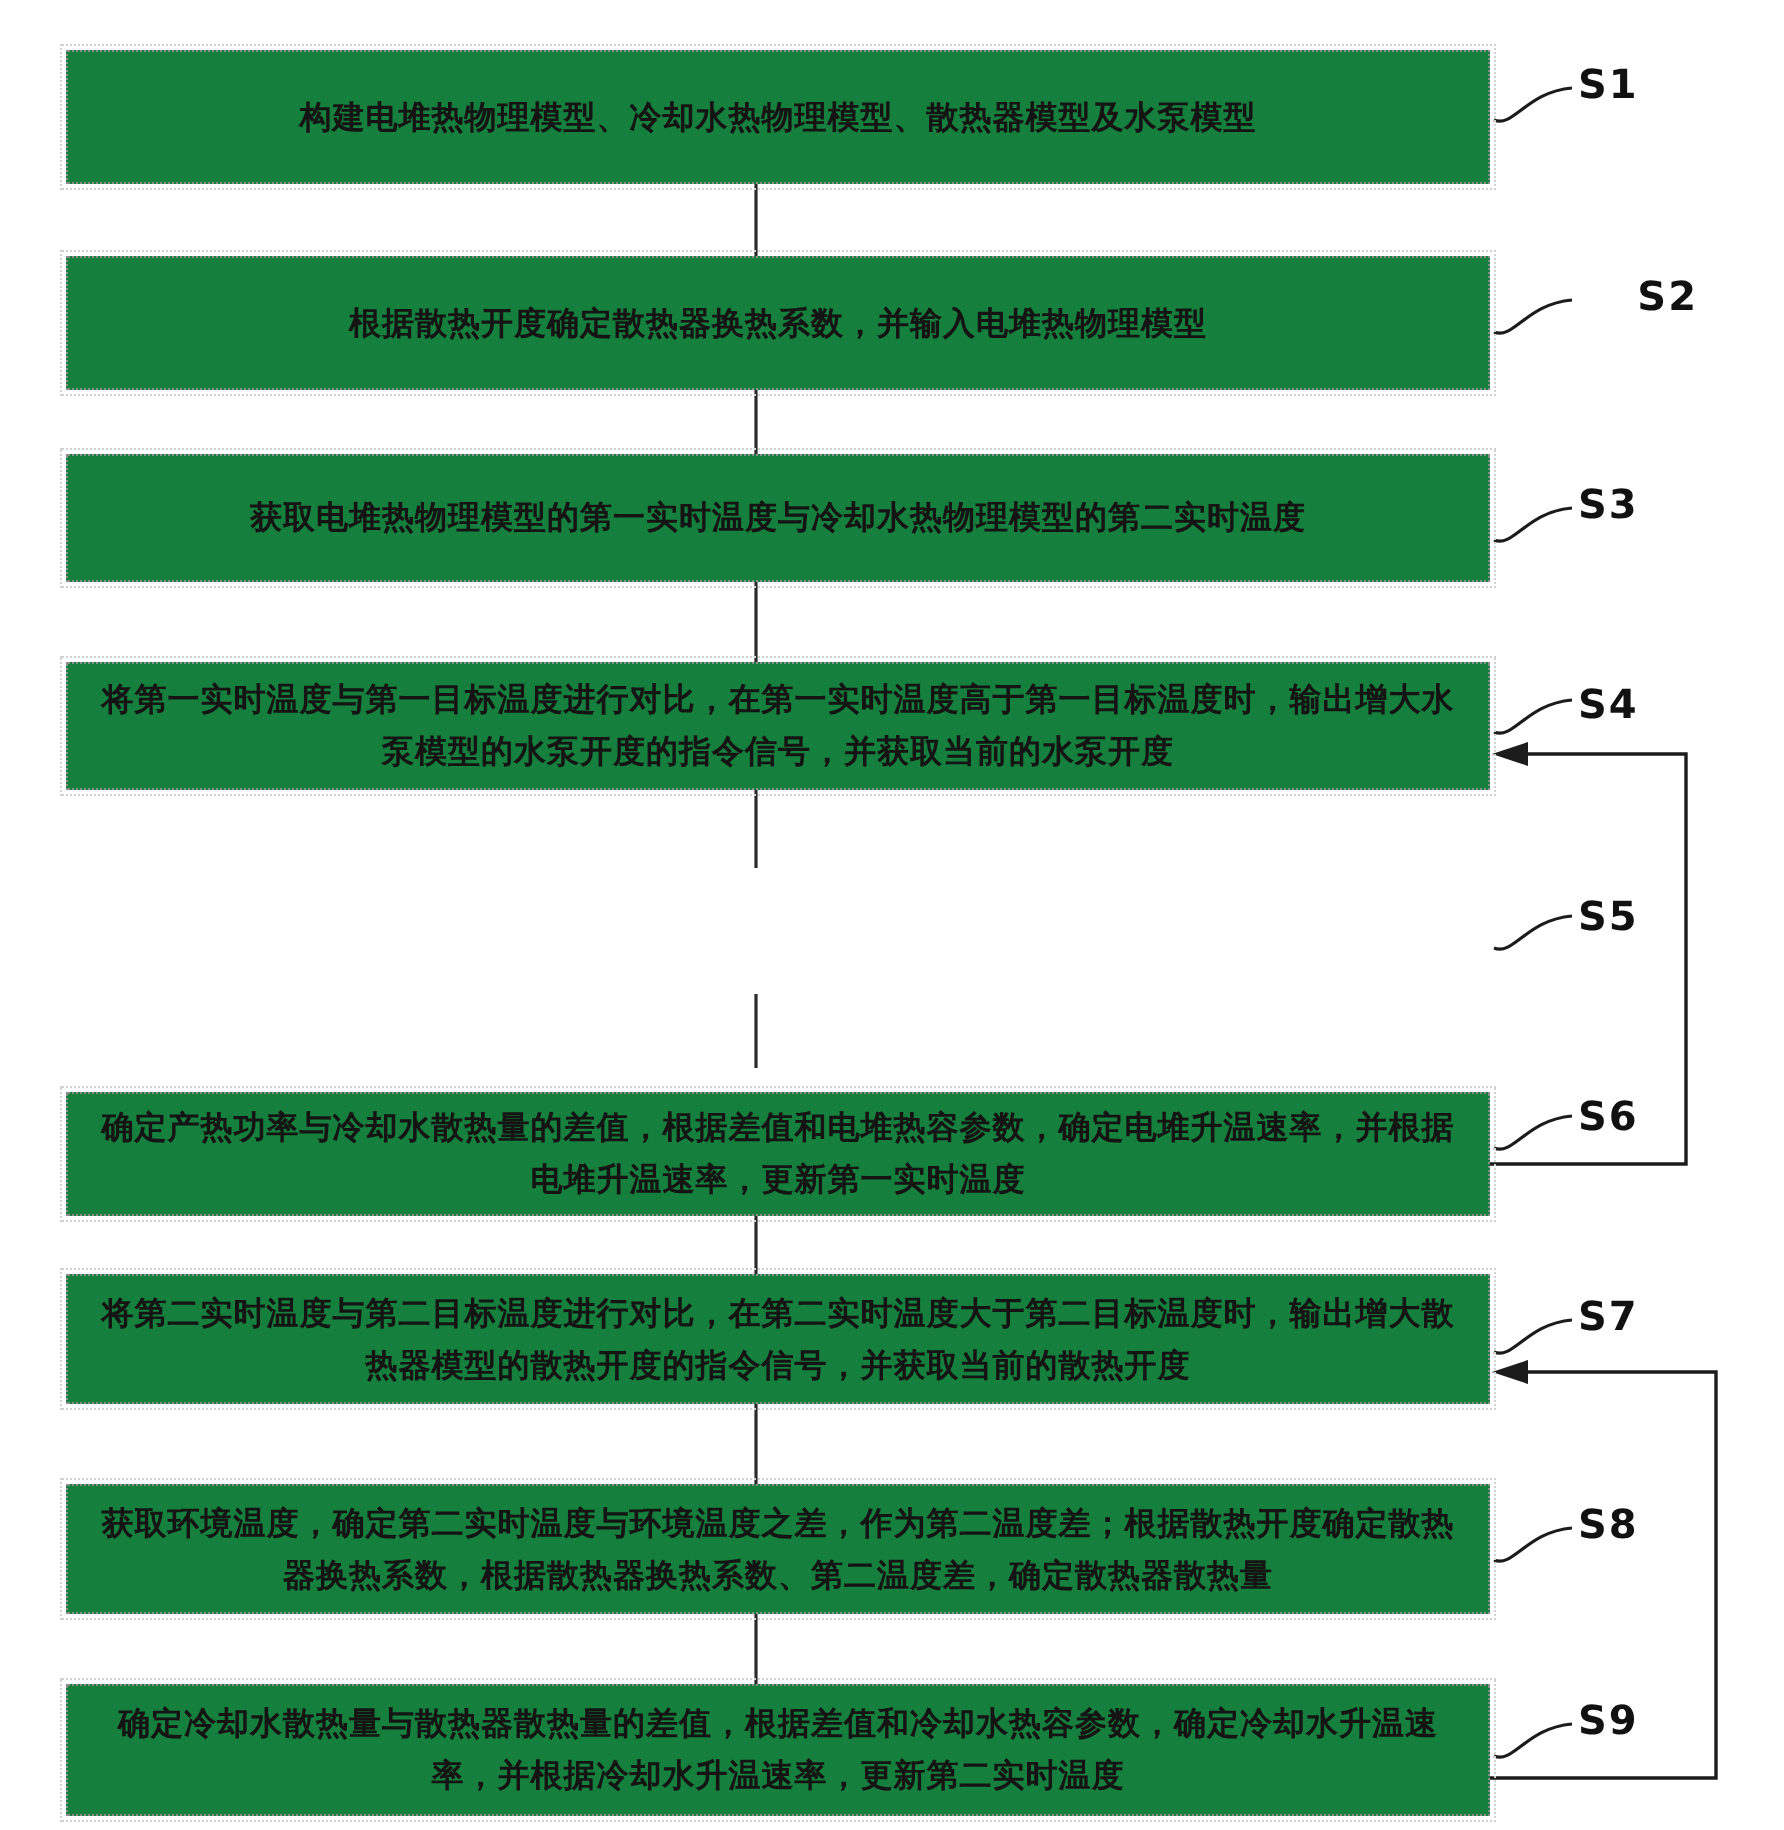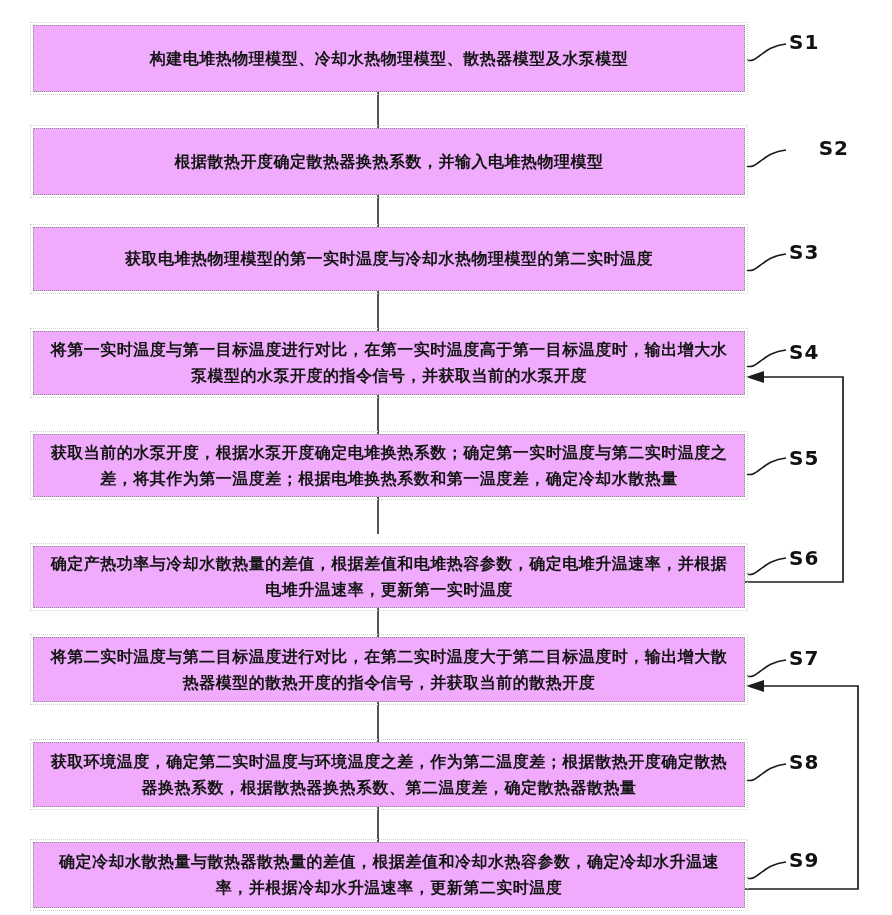--- a/index.html
+++ b/index.html
@@ -24,21 +24,21 @@
     pointer-events: none;
   }
   .step-box {
     position: absolute;
     left: 33px;
     width: 712px;
     box-sizing: border-box;
     border: 1px dotted #8d8d8d;
     outline: 1px dotted #d2d2d2;
     outline-offset: 2px;
-    background: #f0abfc;
+    background: #15803d;
     display: flex;
     align-items: center;
     justify-content: center;
     padding: 2px 16px;
   }
   .step-text {
     text-align: center;
     font-size: 16px;
     line-height: 26px;
     font-weight: 600;
@@ -120,23 +120,20 @@
   </div>
   <div class="step-box" id="box-s2">
     <div class="step-text">根据散热开度确定散热器换热系数，并输入电堆热物理模型</div>
   </div>
   <div class="step-box" id="box-s3">
     <div class="step-text">获取电堆热物理模型的第一实时温度与冷却水热物理模型的第二实时温度</div>
   </div>
   <div class="step-box" id="box-s4">
     <div class="step-text">将第一实时温度与第一目标温度进行对比，在第一实时温度高于第一目标温度时，输出增大水泵模型的水泵开度的指令信号，并获取当前的水泵开度</div>
   </div>
-  <div class="step-box" id="box-s5">
-    <div class="step-text">获取当前的水泵开度，根据水泵开度确定电堆换热系数；确定第一实时温度与第二实时温度之差，将其作为第一温度差；根据电堆换热系数和第一温度差，确定冷却水散热量</div>
-  </div>
   <div class="step-box" id="box-s6">
     <div class="step-text">确定产热功率与冷却水散热量的差值，根据差值和电堆热容参数，确定电堆升温速率，并根据电堆升温速率，更新第一实时温度</div>
   </div>
   <div class="step-box" id="box-s7">
     <div class="step-text">将第二实时温度与第二目标温度进行对比，在第二实时温度大于第二目标温度时，输出增大散热器模型的散热开度的指令信号，并获取当前的散热开度</div>
   </div>
   <div class="step-box" id="box-s8">
     <div class="step-text">获取环境温度，确定第二实时温度与环境温度之差，作为第二温度差；根据散热开度确定散热器换热系数，根据散热器换热系数、第二温度差，确定散热器散热量</div>
   </div>
   <div class="step-box" id="box-s9">

